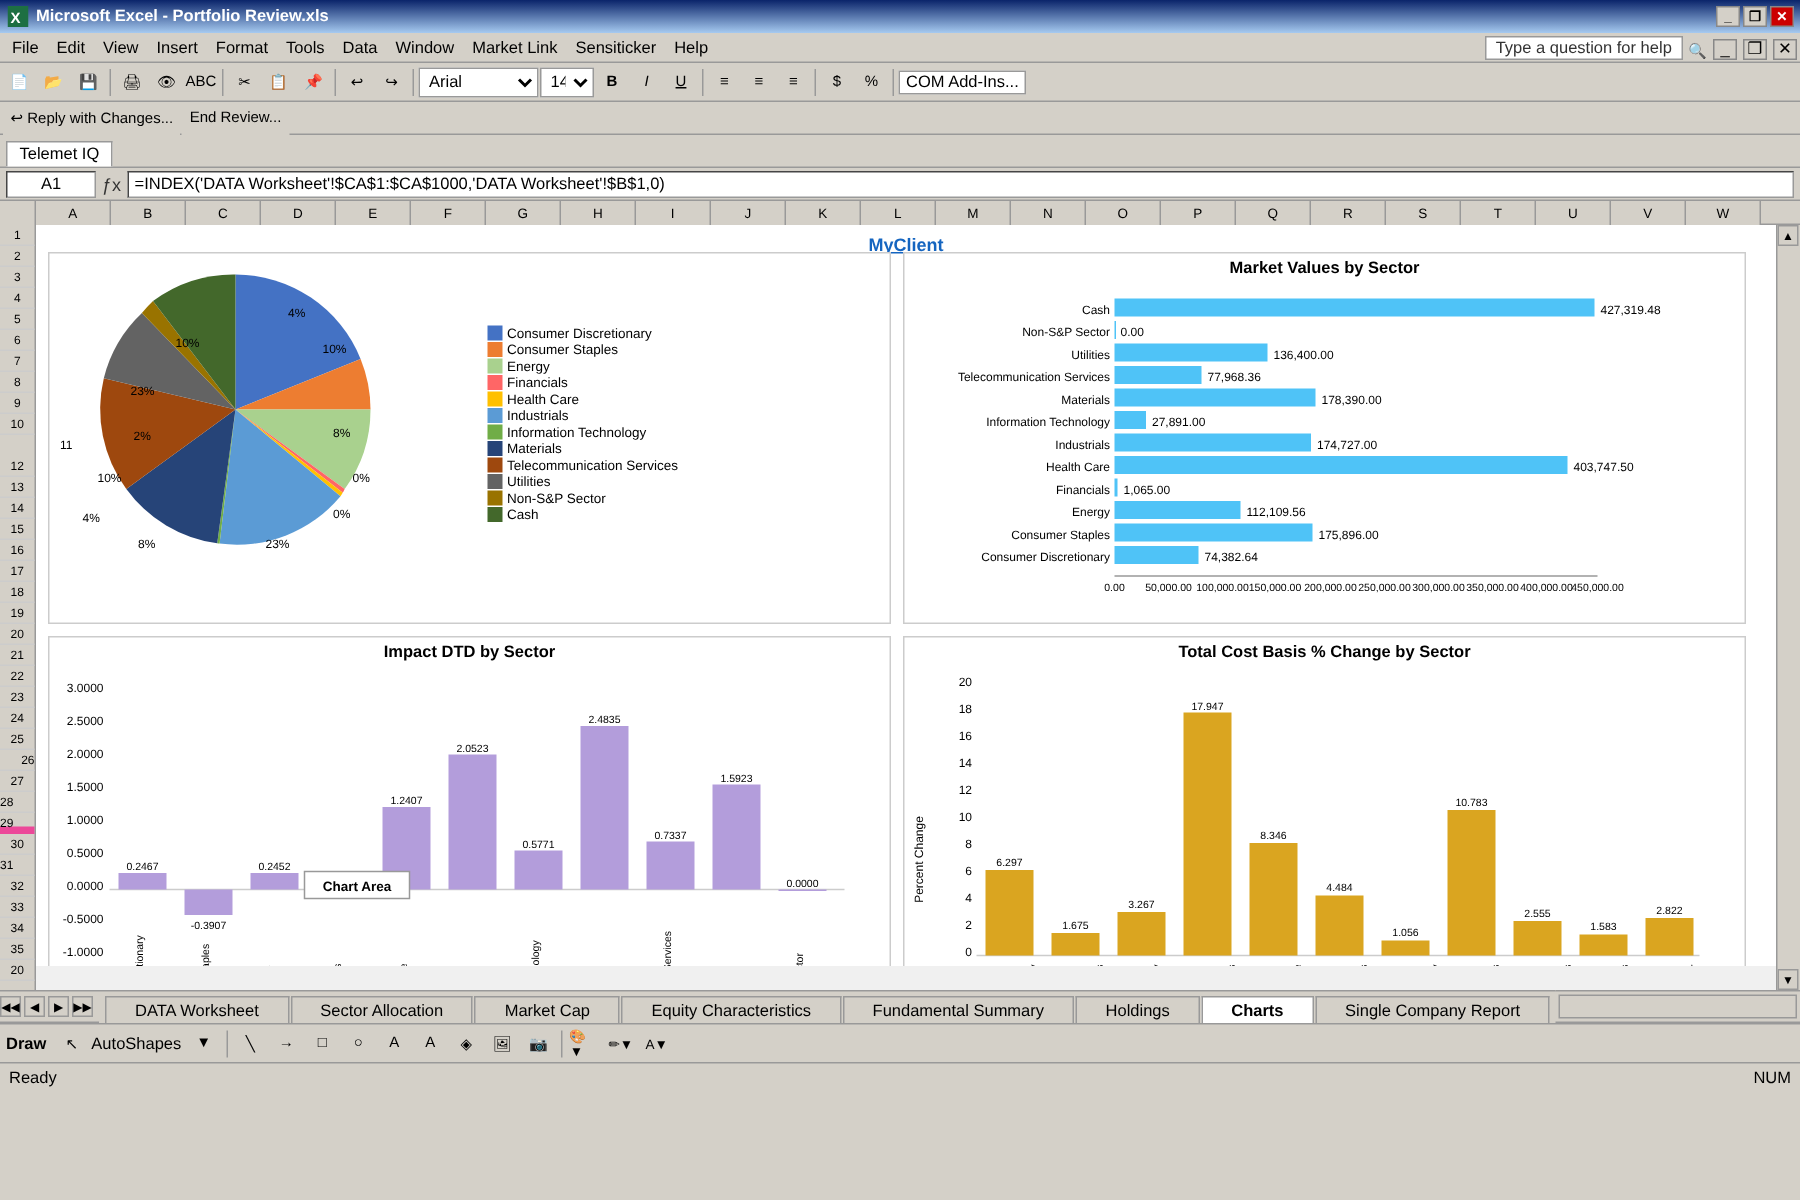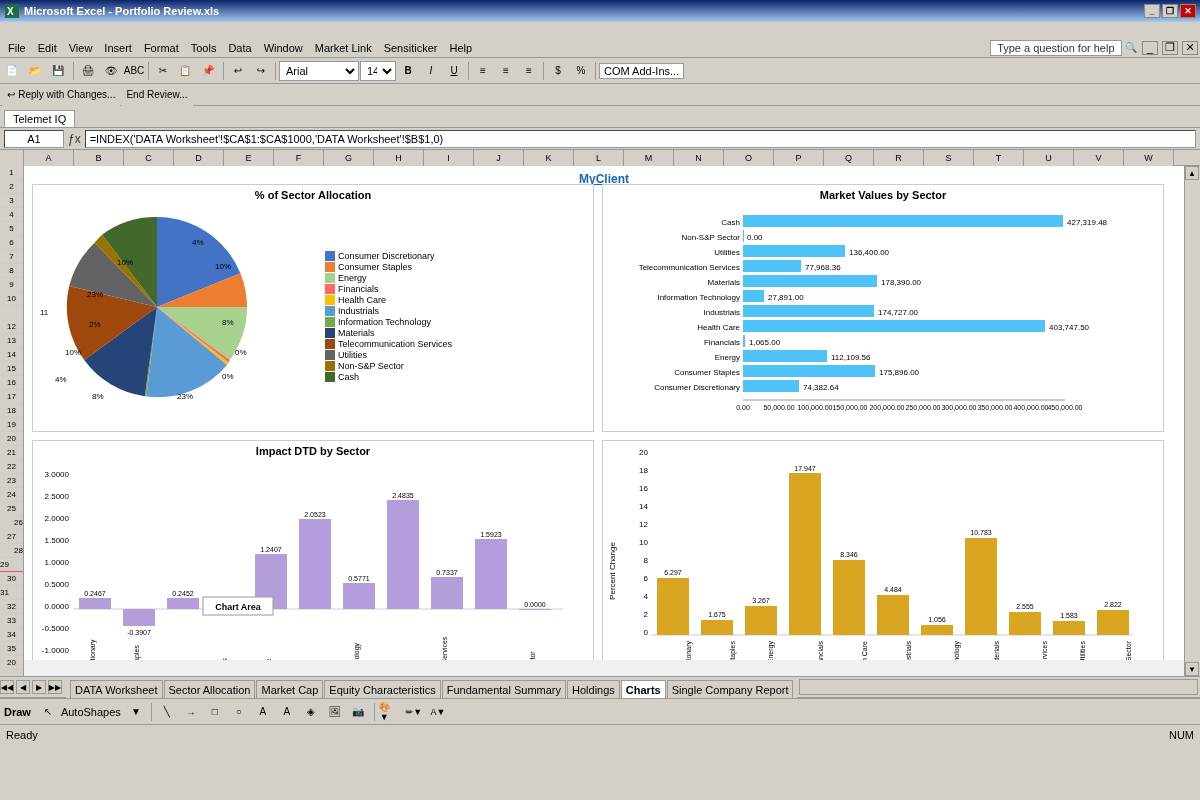--- a/index.html
+++ b/index.html
@@ -21,21 +21,20 @@
 
     
     #menu-bar {
       background: #d4d0c8;
       height: 20px;
       display: flex;
       align-items: center;
       padding: 0 2px;
       border-bottom: 1px solid #999;
       font-size: 11px;
-      margin-top: 16px;
     }
     .menu-item { padding: 2px 6px; cursor: pointer; }
 
     
     .toolbar {
       background: #d4d0c8;
       height: 26px;
       display: flex;
       align-items: center;
       padding: 0 2px;
@@ -123,21 +122,21 @@
       display: flex;
       align-items: flex-end;
       padding: 0 4px;
       border-top: 1px solid #999;
       gap: 1px;
     }
     .sheet-tab {
       background: #d4d0c8;
       border: 1px solid #999;
       border-bottom: none;
-      padding: 2px 4px;
+      padding: 2px 19px;
       font-size: 11px;
       cursor: pointer;
       height: 18px;
       display: flex;
       align-items: center;
     }
     .sheet-tab.active {
       background: white;
       font-weight: bold;
     }
@@ -228,21 +227,21 @@
   <span class="menu-item">Edit</span>
   <span class="menu-item">View</span>
   <span class="menu-item">Insert</span>
   <span class="menu-item">Format</span>
   <span class="menu-item">Tools</span>
   <span class="menu-item">Data</span>
   <span class="menu-item">Window</span>
   <span class="menu-item">Market Link</span>
   <span class="menu-item">Sensiticker</span>
   <span class="menu-item">Help</span>
-  <div style="margin-left:auto;display:flex;align-items:center;gap:4px;">
+  <div style="margin-left:auto;display:flex;align-items:flex-end;gap:4px;">
     <span style="font-size:11px;color:#333;border:1px solid #999;padding:1px 6px;background:white;">Type a question for help</span>
     <span style="font-size:10px;">🔍</span>
     <span class="win-btn" style="width:16px;height:14px;background:#d4d0c8;border:1px solid #888;display:inline-flex;align-items:center;justify-content:center;">_</span>
     <span class="win-btn" style="width:16px;height:14px;background:#d4d0c8;border:1px solid #888;display:inline-flex;align-items:center;justify-content:center;">❐</span>
     <span class="win-btn" style="width:16px;height:14px;background:#d4d0c8;border:1px solid #888;display:inline-flex;align-items:center;justify-content:center;">✕</span>
   </div>
 </div>
 
 <div class="toolbar">
   <div class="tb-btn">📄</div>
@@ -345,37 +344,36 @@
     <div style="height:14px;border-bottom:1px solid #ccc;font-size:8px;text-align:center;line-height:14px;">18</div>
     <div style="height:14px;border-bottom:1px solid #ccc;font-size:8px;text-align:center;line-height:14px;">19</div>
     <div style="height:14px;border-bottom:1px solid #ccc;font-size:8px;text-align:center;line-height:14px;">20</div>
     <div style="height:14px;border-bottom:1px solid #ccc;font-size:8px;text-align:center;line-height:14px;">21</div>
     <div style="height:14px;border-bottom:1px solid #ccc;font-size:8px;text-align:center;line-height:14px;">22</div>
     <div style="height:14px;border-bottom:1px solid #ccc;font-size:8px;text-align:center;line-height:14px;">23</div>
     <div style="height:14px;border-bottom:1px solid #ccc;font-size:8px;text-align:center;line-height:14px;">24</div>
     <div style="height:14px;border-bottom:1px solid #ccc;font-size:8px;text-align:center;line-height:14px;">25</div>
     <div style="height:14px;border-bottom:1px solid #ccc;font-size:8px;text-align:right;line-height:14px;">26</div>
     <div style="height:14px;border-bottom:1px solid #ccc;font-size:8px;text-align:center;line-height:14px;">27</div>
-    <div style="height:14px;border-bottom:1px solid #ccc;font-size:8px;text-align:right;line-height:14px;">28</div>
-    <div style="height:14px;border-bottom:1px solid #ec4899;font-size:8px;line-height:14px;">29</div>
+    <div style="height:14px;border-bottom:1px solid #ccc;font-size:8px;text-align:left;line-height:14px;">28</div>
+    <div style="height:14px;border-bottom:5px solid #ec4899;font-size:8px;line-height:14px;">29</div>
     <div style="height:14px;border-bottom:1px solid #ccc;font-size:8px;text-align:center;line-height:14px;">30</div>
     <div style="height:14px;border-bottom:1px solid #ccc;font-size:8px;text-align:left;line-height:14px;">31</div>
     <div style="height:14px;border-bottom:1px solid #ccc;font-size:8px;text-align:center;line-height:14px;">32</div>
     <div style="height:14px;border-bottom:1px solid #ccc;font-size:8px;text-align:center;line-height:14px;">33</div>
     <div style="height:14px;border-bottom:1px solid #ccc;font-size:8px;text-align:center;line-height:14px;">34</div>
     <div style="height:14px;border-bottom:1px solid #ccc;font-size:8px;text-align:center;line-height:14px;">35</div>
     <div style="height:14px;border-bottom:1px solid #ccc;font-size:8px;text-align:center;line-height:14px;">20</div>
   </div>
 
   <div style="position:absolute;left:24px;top:0;right:16px;bottom:16px;background:white;overflow:hidden;">
 
     <div class="myclient-title" style="position:absolute;left:0;right:0;top:2px;">MyClient</div>
 
     <div class="chart-container" style="left:8px;top:18px;width:562px;height:248px;">
-      <div class="chart-title">% of Sector Allocation</div>
       <div class="pie-wrapper" style="height:calc(100% - 20px);padding:4px;">
         <div class="pie-svg-area">
           <svg width="260" height="200" viewBox="0 0 260 200">
 
             <g transform="translate(120,100)">
 
               <path d="M0,0 L0,-90 A90,90 0 0,1 83.4,-33.7 Z" fill="#4472C4"></path>
 
               <path d="M0,0 L83.4,-33.7 A90,90 0 0,1 90,0 Z" fill="#ED7D31"></path>
 
@@ -598,20 +596,21 @@
         <text x="414" y="222" font-size="7" text-anchor="middle" transform="rotate(-90,414,222)">Telecommunication Services</text>
         <text x="458" y="214" font-size="7" text-anchor="middle" transform="rotate(-90,458,214)">Utilities</text>
         <text x="502" y="218" font-size="7" text-anchor="middle" transform="rotate(-90,502,218)">Non-S&amp;P Sector</text>
 
         <rect x="170" y="138" width="70" height="18" fill="white" stroke="#999"></rect>
         <text x="205" y="151" font-size="9" text-anchor="middle" font-weight="bold">Chart Area</text>
       </svg>
     </div>
 
     <div class="chart-container" style="left:578px;top:274px;width:562px;height:258px;position:absolute;">
+      <div class="chart-title">Total Cost Basis % Change by Sector</div>
       <svg width="550" height="232" viewBox="0 0 550 232">
 
         <text x="45" y="14" font-size="8" text-anchor="end">20</text>
         <text x="45" y="32" font-size="8" text-anchor="end">18</text>
         <text x="45" y="50" font-size="8" text-anchor="end">16</text>
         <text x="45" y="68" font-size="8" text-anchor="end">14</text>
         <text x="45" y="86" font-size="8" text-anchor="end">12</text>
         <text x="45" y="104" font-size="8" text-anchor="end">10</text>
         <text x="45" y="122" font-size="8" text-anchor="end">8</text>
         <text x="45" y="140" font-size="8" text-anchor="end">6</text>

